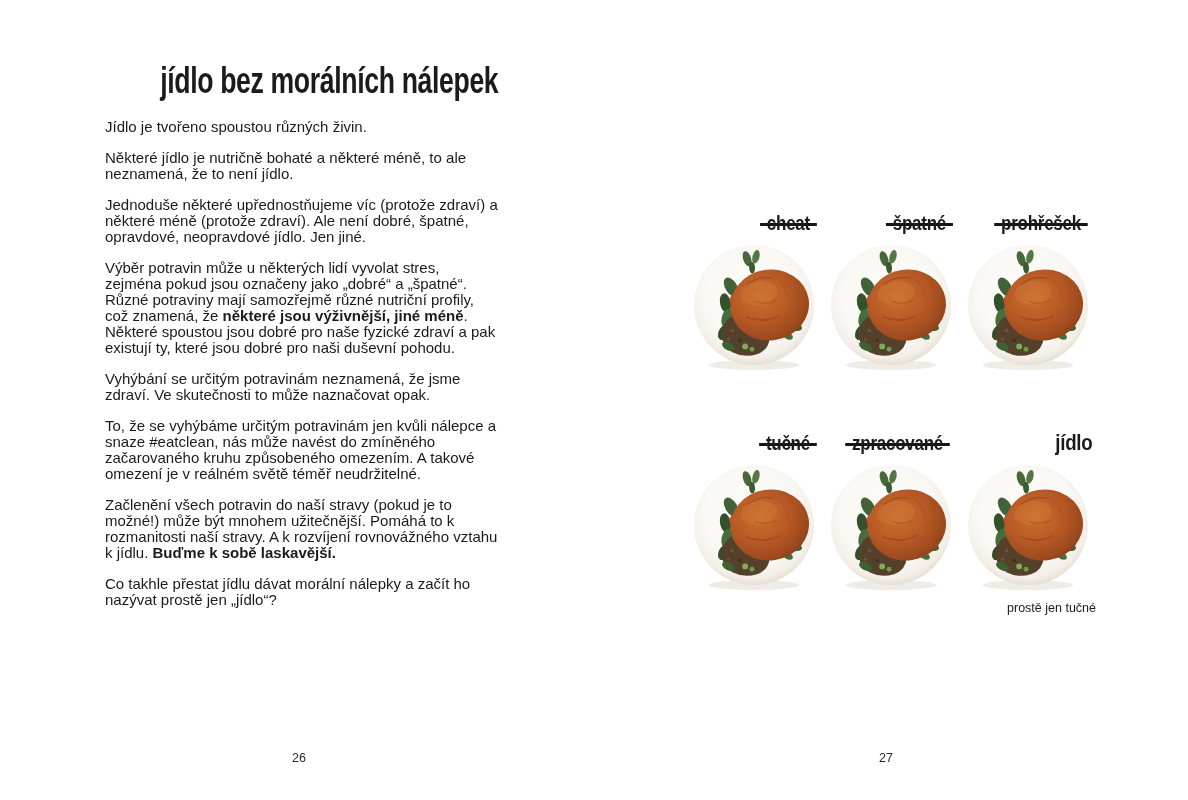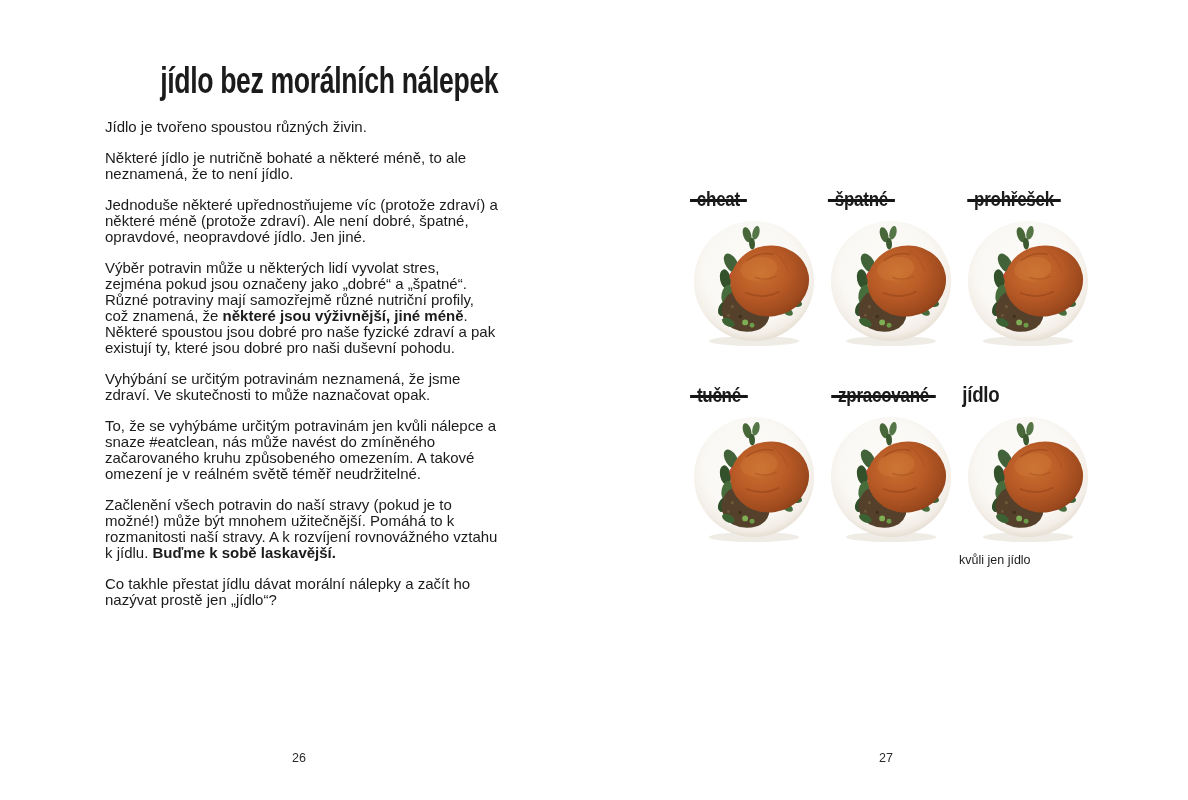--- a/index.html
+++ b/index.html
@@ -20,21 +20,21 @@
   
   .page-num{position:absolute;top:751px;width:40px;text-align:center;
     font-size:12.5px;color:#2a2a2a;}
   .page-num.left{left:279px;}
   .page-num.right{left:866px;}
   
   .food-grid{
     position:absolute;left:685px;top:186px;
     display:grid;grid-template-columns:repeat(3,137px);row-gap:34px;
   }
-  .cell{text-align:left;}
+  .cell{text-align:right;margin-top:24px;}
   .food-label{
     display:inline-block;font-weight:bold;font-size:20px;line-height:26px;
     letter-spacing:-0.3px;white-space:nowrap;transform:scaleX(0.85);
   }
   .food-label.struck{
     padding:0 8px;
     background-image:linear-gradient(#151515,#151515);
     background-repeat:no-repeat;
     background-size:100% 3px;
     background-position:center 55%;
@@ -147,19 +147,19 @@
     <svg class="plate-img" viewBox="0 0 128 132" role="img">
         <use href="#burgerPlate" xlink:href="#burgerPlate"></use>
       </svg>
   </div>
 
   <div class="cell">
     <span class="food-label plain">jídlo</span>
     <svg class="plate-img" viewBox="0 0 128 132" role="img">
         <use href="#burgerPlate" xlink:href="#burgerPlate"></use>
       </svg>
-    <div class="caption">kvůli jen jídlo</div>
+    <div class="caption">prostě jen tučné</div>
   </div>
 
 </div>
 
 <div class="page-num left">26</div>
 <div class="page-num right">27</div>
 
 </body></html>

